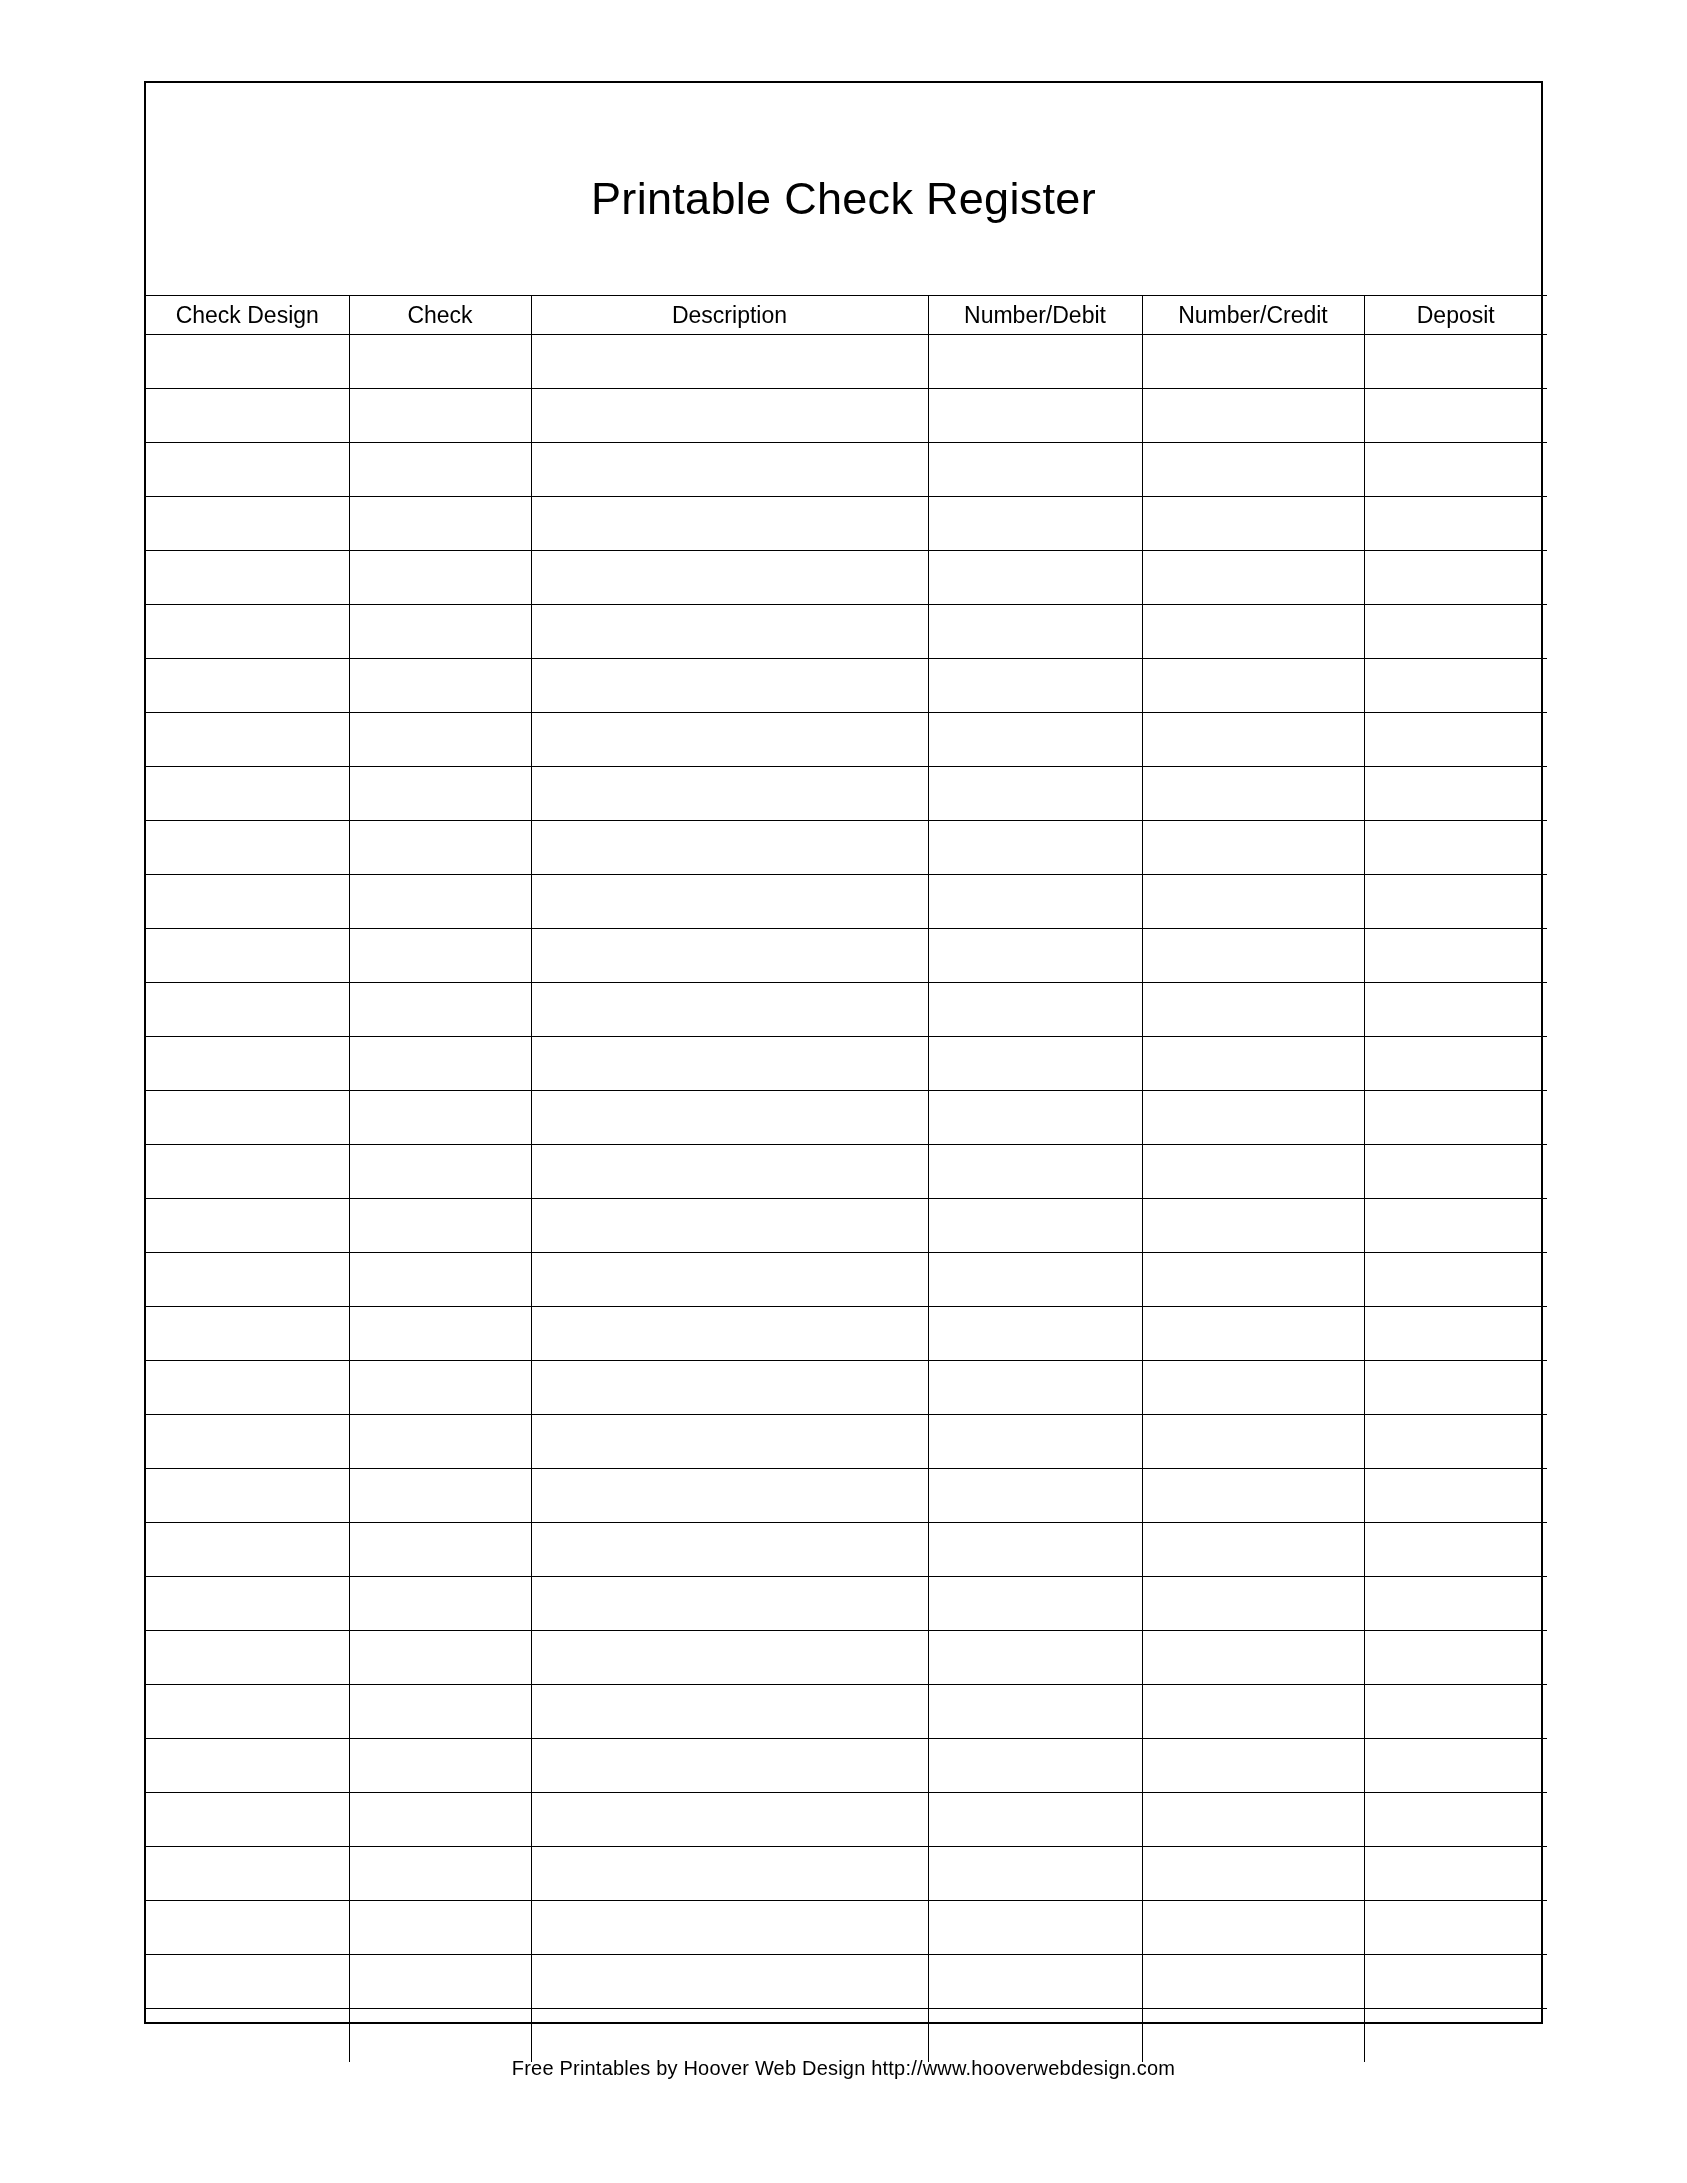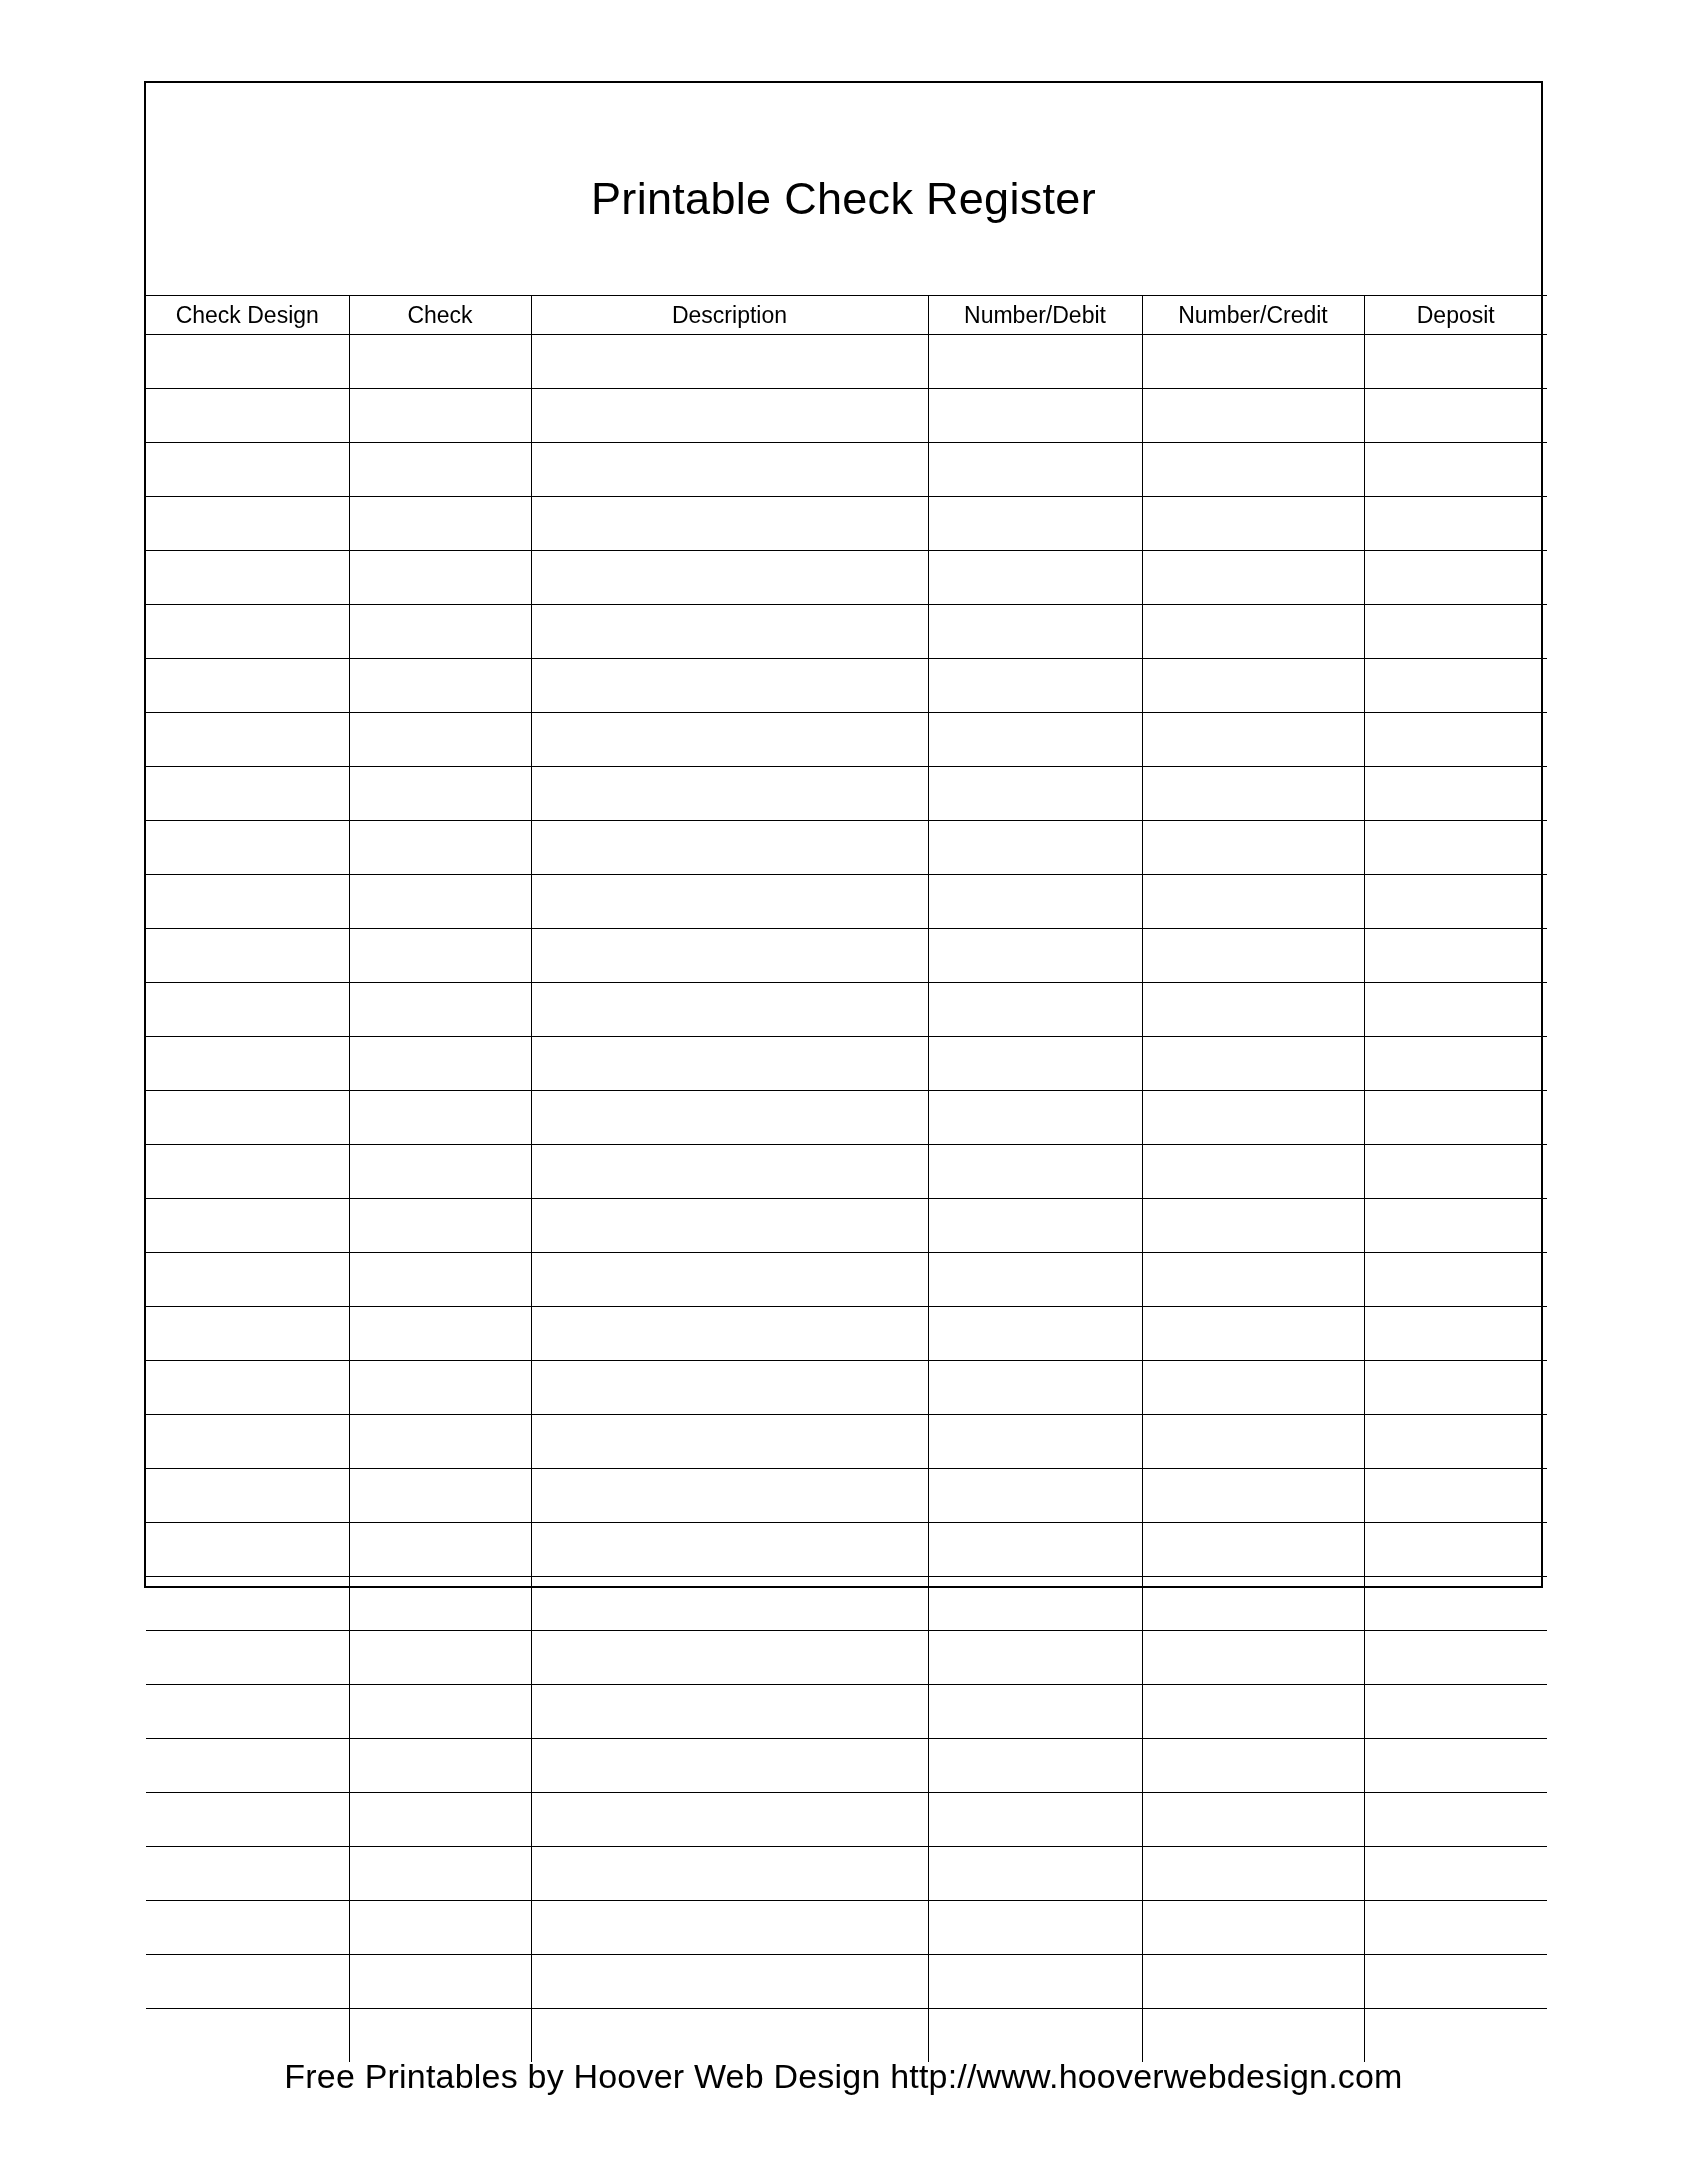--- a/index.html
+++ b/index.html
@@ -21,21 +21,21 @@
     top: 0;
     width: 1687px;
     height: 2184px;
     background: #ffffff;
   }
   .sheet {
     position: absolute;
     left: 144px;
     top: 81px;
     width: 1399px;
-    height: 1507px;
+    height: 1943px;
     border: 2.6px solid #000000;
     box-sizing: border-box;
     background: #ffffff;
   }
   .title-area {
     height: 212px;
     box-sizing: border-box;
     display: flex;
     align-items: center;
     justify-content: center;
@@ -82,21 +82,21 @@
   .col-pay     { width: 214px; }
   .col-dep     { width: 222px; }
   .col-amount  { width: 183px; }
 
   .footer {
     position: absolute;
     left: 0;
     top: 2057px;
     width: 1687px;
     text-align: center;
-    font-size: 34px;
+    font-size: 20px;
     letter-spacing: 0.2px;
   }
 </style>
 </head>
 <body>
 
 <div class="page">
 
   <div class="sheet">
 

